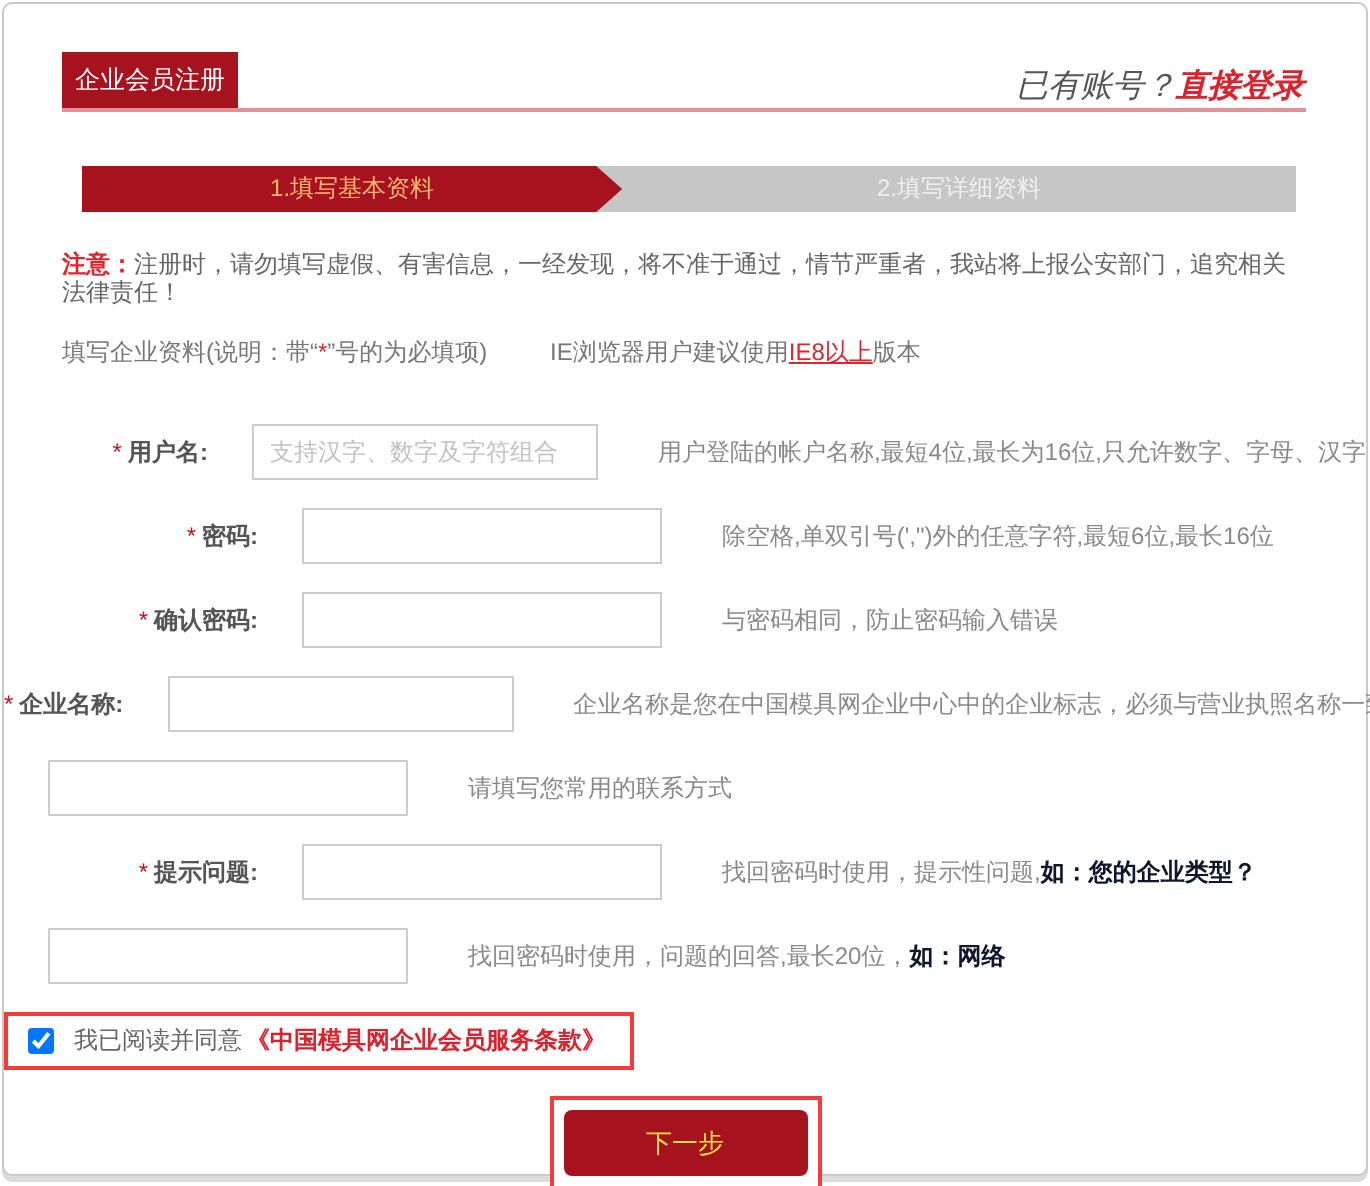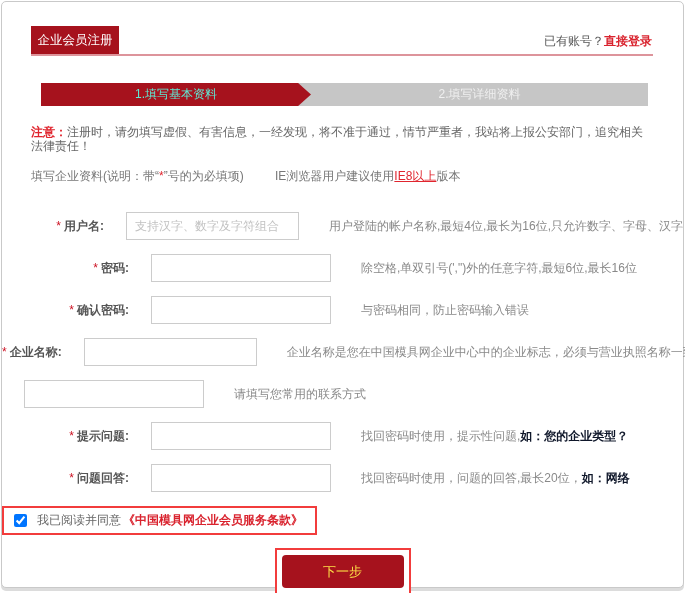--- a/index.html
+++ b/index.html
@@ -19,31 +19,31 @@
     border:1px solid #c9c9c9;border-radius:5px;
     box-shadow:0 3px 0 #dcdcdc;position:relative;
   }
   
   .header{position:relative;padding-top:24px;}
   .tab{
     margin-left:29px;width:88px;height:28px;line-height:28px;text-align:center;
     background:var(--accent);color:#fff;font-size:12.5px;cursor:pointer;
   }
   .header-right{
-    position:absolute;right:31px;top:31px;font-size:12px;color:#555;
+    position:absolute;right:31px;top:31px;font-size:16px;color:#555;font-style:italic;
   }
   .login-link{color:var(--linkred);font-weight:bold;text-decoration:none;cursor:pointer;}
   .header-line{height:2px;background:#dd949b;margin:0 30px 0 29px;}
   
   .steps{
     display:flex;height:23px;margin:27px 35px 0 39px;background:var(--stepgray);
     font-size:12px;
   }
   .step-active{
-    width:44.5%;background:var(--accent);color:#5eead4;
+    width:44.5%;background:var(--accent);color:#fdba74;
     display:flex;align-items:center;justify-content:center;
     clip-path:polygon(0 0,calc(100% - 13px) 0,100% 50%,calc(100% - 13px) 100%,0 100%);
   }
   .step-inactive{
     flex:1;color:#f0f0f0;display:flex;align-items:center;justify-content:center;
   }
   
   .notice{margin:19px 30px 0 29px;font-size:12px;color:#666;line-height:14px;}
   .notice .red{color:#e0252e;font-weight:bold;}
   .subnotice{margin:15px 30px 0 29px;font-size:12px;color:#777;}
@@ -164,23 +164,20 @@
       <div class="form-label">
         <span class="req">*</span><span class="lbl-text">提示问题:</span>
       </div>
       <input class="form-input" type="text" placeholder="" style="">
       <div class="form-hint">
         <span class="hint-gray">找回密码时使用，提示性问题,</span><span class="hint-red">如：您的企业类型？</span>
       </div>
     </div>
 
     <div class="form-row">
-      <div class="form-label">
-        <span class="req">*</span><span class="lbl-text">问题回答:</span>
-      </div>
       <input class="form-input" type="text" placeholder="" style="">
       <div class="form-hint">
         <span class="hint-gray">找回密码时使用，问题的回答,最长20位，</span><span class="hint-red">如：网络</span>
       </div>
     </div>
   </div>
 
   <div class="agree-wrap">
     <div class="agree-box">
       <input type="checkbox" id="agree-cb" checked="" style="">

